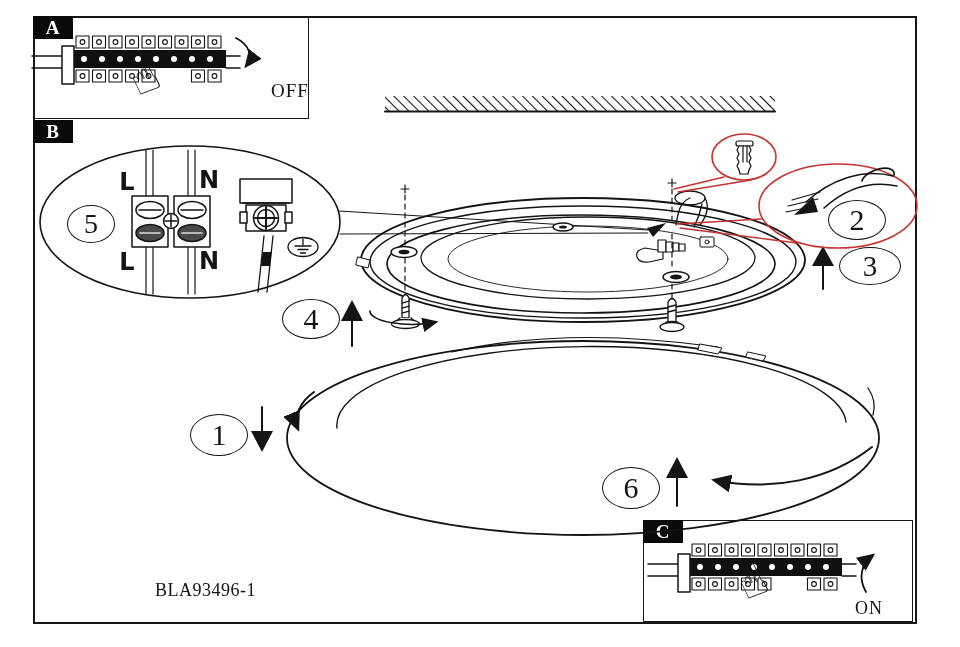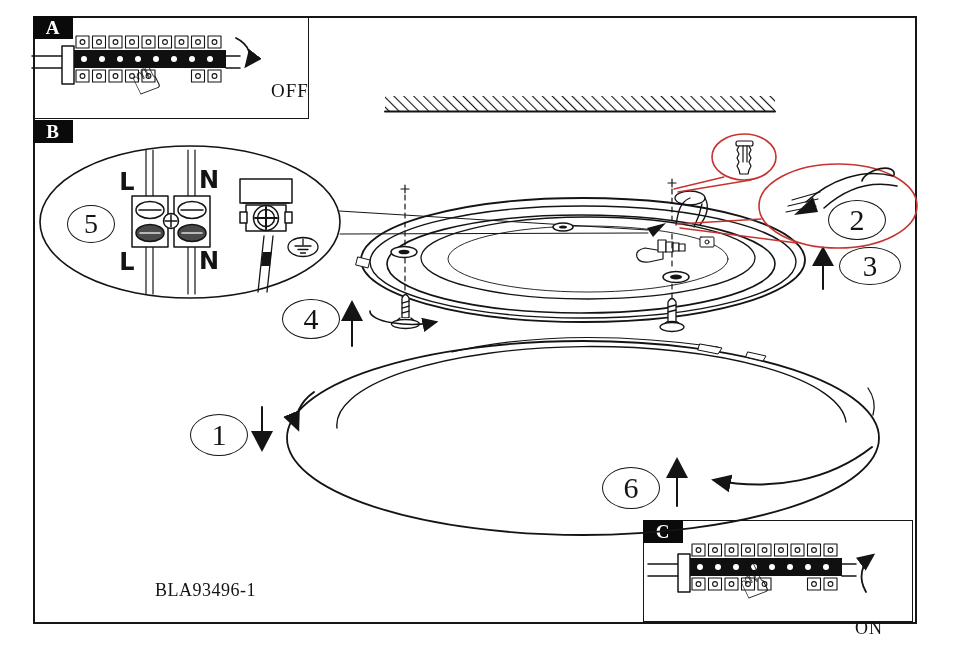--- a/index.html
+++ b/index.html
@@ -315,20 +315,20 @@
   <div class="abs badge" style="left:602px;top:467px;width:56px;height:40px;font-size:30px;">
       <span>6</span>
     </div>
 
   <div class="abs wire-label" style="left:114px;top:170px;">L</div>
   <div class="abs wire-label" style="left:196px;top:168px;">N</div>
   <div class="abs wire-label" style="left:114px;top:250px;">L</div>
   <div class="abs wire-label" style="left:196px;top:249px;">N</div>
 
   <div class="abs cap" style="left:235px;top:80px;font-size:19px;letter-spacing:1px;margin-left:36px;">OFF</div>
-  <div class="abs cap" style="left:855px;top:618px;font-size:18px;letter-spacing:1px;">ON</div>
+  <div class="abs cap" style="left:855px;top:598px;font-size:18px;letter-spacing:1px;">ON</div>
 
   <div class="abs hand" style="left:130px;top:50px;font-size:46px;">☝</div>
   <div class="abs hand" style="left:738px;top:554px;font-size:46px;">☝</div>
 
   <div class="abs cap" style="left:155px;top:580px;font-size:18px;letter-spacing:0.5px;">BLA93496-1</div>
 
 </div>
 
 </body></html>

